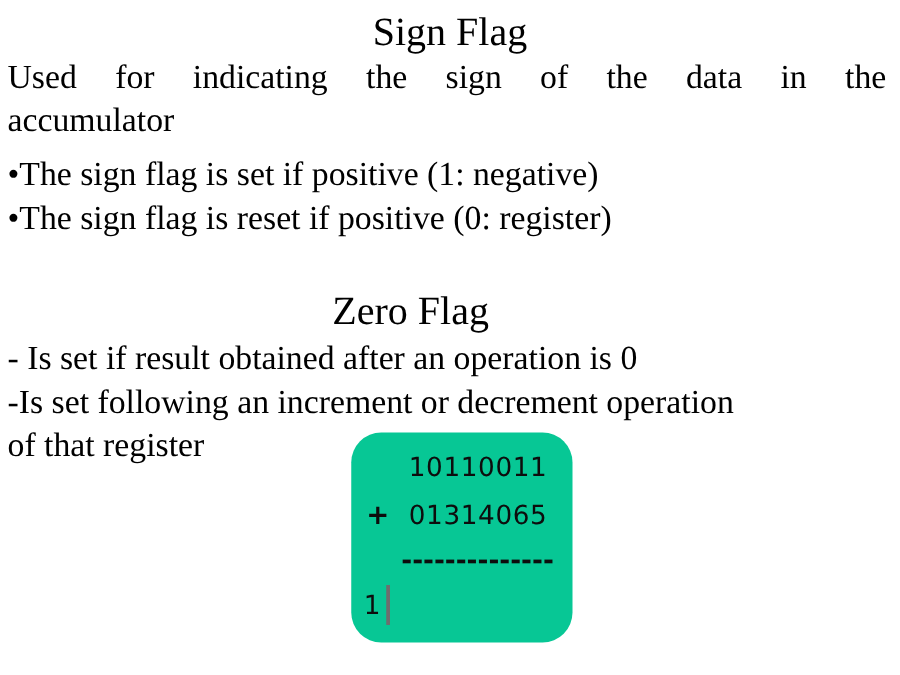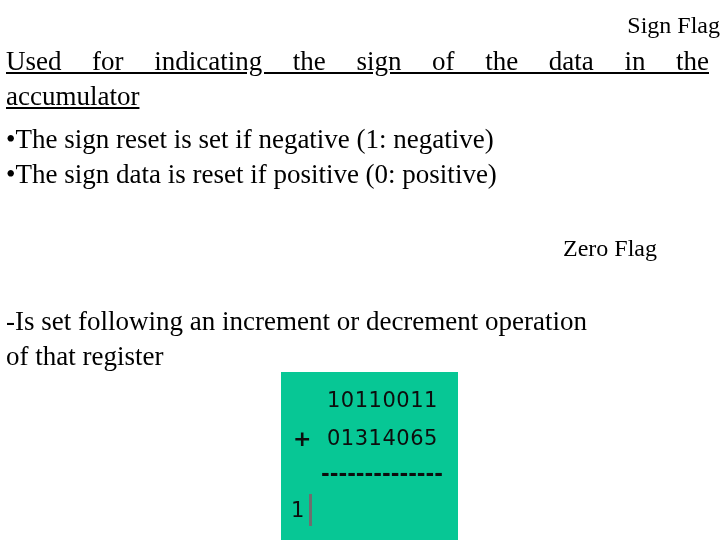--- a/index.html
+++ b/index.html
@@ -20,22 +20,22 @@
     position: absolute;
     left: 0;
     top: 0;
     width: 720px;
     height: 540px;
     background: #ffffff;
   }
 
   
   .section-heading {
-    text-align: right;
-    font-size: 24px;
+    text-align: center;
+    font-size: 32px;
     line-height: 34px;
     letter-spacing: 0px;
     white-space: nowrap;
   }
 
   .body-line {
     font-size: 27px;
     line-height: 35px;
     white-space: nowrap;
   }
@@ -64,21 +64,20 @@
     position: absolute;
     left: 0;
     top: 8px;
     width: 720px;
   }
   #sign-flag-para {
     position: absolute;
     left: 6px;
     top: 44px;
     width: 703px;
-    text-decoration: underline;
   }
   #sign-flag-line-2 {
     position: absolute;
     left: 6px;
     top: 122px;
   }
   #sign-flag-line-3 {
     position: absolute;
     left: 6px;
     top: 157px;
@@ -103,26 +102,27 @@
   #zero-flag-line-3 {
     position: absolute;
     left: 6px;
     top: 339px;
   }
 
   
   #binary-figure {
     position: absolute;
     left: 281px;
-    top: 372px;
+    top: 346px;
     width: 177px;
     height: 168px;
     background: #07c795;
     font-family: "DejaVu Sans", "Liberation Sans", sans-serif;
     overflow: hidden;
+    border-radius: 24px;
   }
   .bin-row {
     position: absolute;
     font-size: 21px;
     line-height: 21px;
     font-weight: 400;
     color: #0d0d0d;
     letter-spacing: 0.5px;
     white-space: nowrap;
   }
@@ -160,26 +160,27 @@
 
 <div class="slide">
 
   <div class="section-heading" id="sign-flag-heading">Sign Flag</div>
 
   <div class="body-para-justified" id="sign-flag-para">
     <span class="just-row">Used for indicating the sign of the data in the</span>
     <span class="last-row">accumulator</span>
   </div>
 
-  <div class="body-line" id="sign-flag-line-2">•The sign reset is set if negative (1: negative)</div>
-
-  <div class="body-line" id="sign-flag-line-3">•The sign data is reset if positive (0: positive)</div>
+  <div class="body-line" id="sign-flag-line-2">•The sign flag is set if positive (1: negative)</div>
+
+  <div class="body-line" id="sign-flag-line-3">•The sign flag is reset if positive (0: register)</div>
 
   <div class="section-heading" id="zero-flag-heading">Zero Flag</div>
 
+  <div class="body-line" id="zero-flag-line-1">- Is set if result obtained after an operation is 0</div>
 
   <div class="body-line" id="zero-flag-line-3">of that register</div>
 
   <div class="body-line" id="zero-flag-line-2">-Is set following an increment or decrement operation</div>
 
   <div id="binary-figure">
 
     <div class="bin-row" id="bin-operand-1">10110011</div>
 
     <div class="bin-row" id="bin-plus">+</div>

